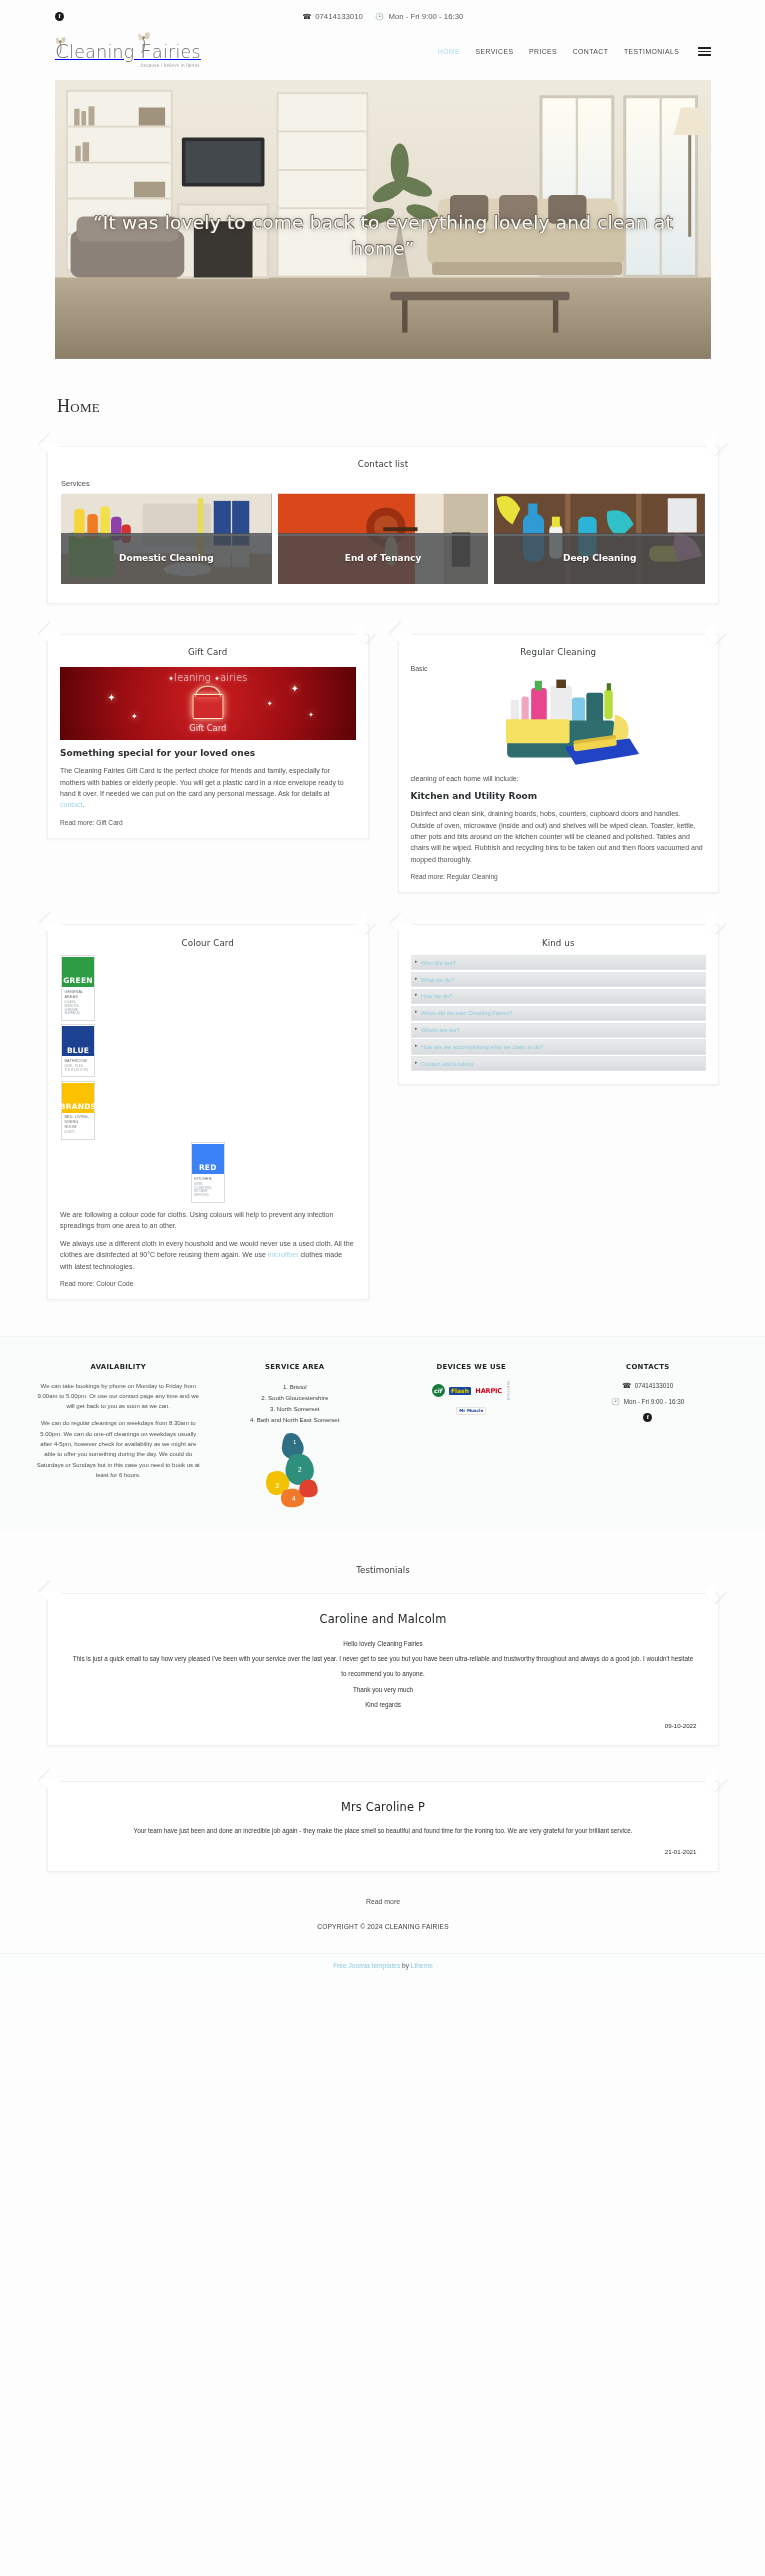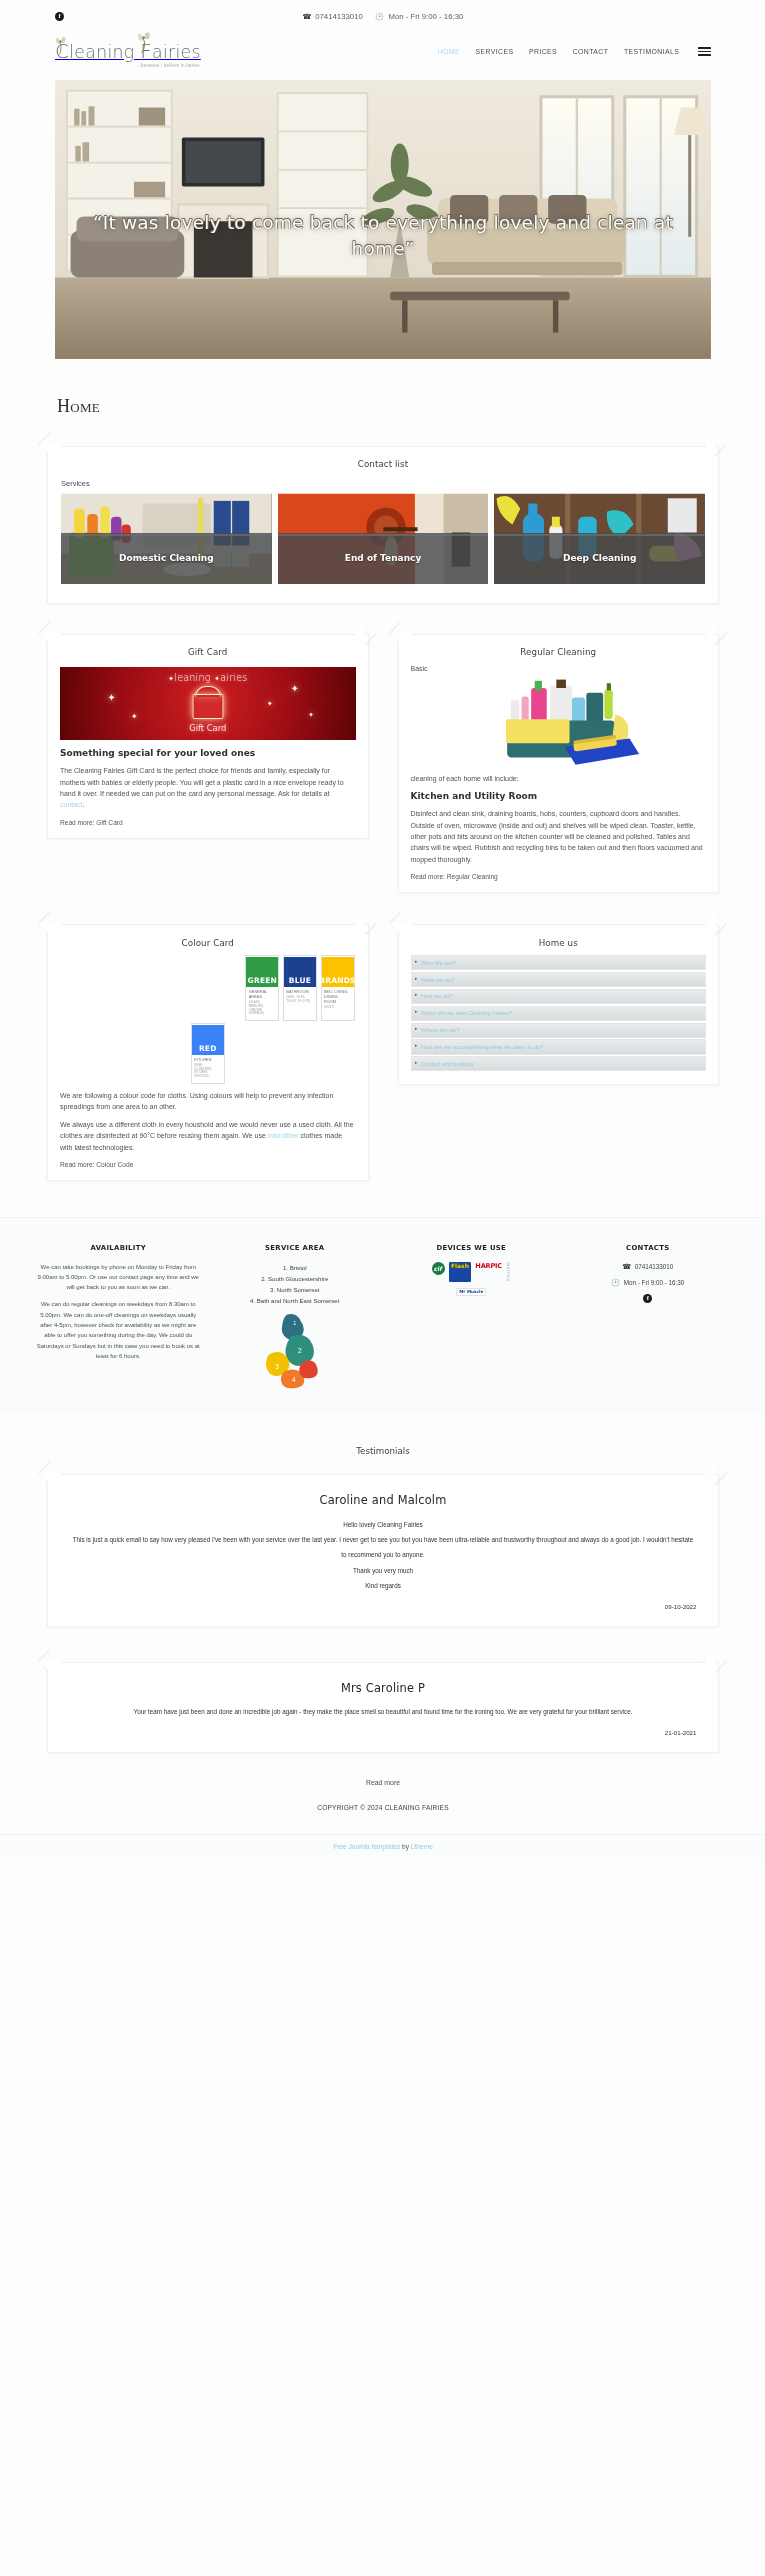--- a/index.html
+++ b/index.html
@@ -192,21 +192,21 @@
     box-shadow: 0 0 6px rgba(255,220,180,.8);
   }
   .sparkle { position: absolute; color: #fff; font-size: 10.2px; text-shadow: 0 0 6px #ffd9a0; }
 
   .basket {
     width: 100%; height: 91px; margin: 1.2px 0 6px;
     position: relative;
   }
 
   
-  .cc-grid { display: flex; gap: 3.6px; justify-content: flex-end; padding: 3.6px 13px 0; }
+  .cc-grid { display: flex; gap: 3.6px; justify-content: flex-start; padding: 3.6px 13px 0; flex-direction: column; }
   .cc-cell { width: 34px; border: 0.6px solid #dcdcdc; background: #fff; }
   .cc-top { height: 31px; display: flex; align-items: flex-end; justify-content: center;
             color: #fff; font-size: 7.5px; font-weight: 700; letter-spacing: 0.2px;
             font-family: "DejaVu Sans", sans-serif; padding-bottom: 1.8px;
             border-top: 1.8px solid #fff; }
   .cc-txt { padding: 2.4px 2.4px 3.6px; }
   .cc-main { font-size: 3.8px; color: #6a6f73; line-height: 1.32; letter-spacing: 0.1px; }
   .cc-sm { font-size: 2.9px; color: #9aa0a4; line-height: 1.32; margin-top: 1.2px; letter-spacing: 0.1px; }
   .cc-second { display: flex; justify-content: center; padding: 2.4px 13px 3.6px; }
 
@@ -233,21 +233,21 @@
     display: flex; gap: 12px;
   }
   .fcol { flex: 1; text-align: center; }
   .fcol h4 {
     font-size: 6.9px; font-weight: 700; letter-spacing: 0.3px;
     color: #1e2225; margin-bottom: 9.6px; font-family: "DejaVu Sans", sans-serif;
   }
   .fcol p { font-size: 6px; line-height: 1.72; color: #4d5255; margin-bottom: 6.6px; }
   .fcol ol { list-style: none; font-size: 6.1px; line-height: 1.82; color: #3d4245; }
   .map-art { margin: 4.8px auto 0; position: relative; width: 78px; height: 78px; }
-  .brands { display: flex; flex-wrap: wrap; gap: 4px; justify-content: center; margin-top: 1.2px;}
+  .brands { display: flex; flex-wrap: wrap; gap: 4px; align-items: center; justify-content: center; margin-top: 1.2px;}
   .brand { font-size: 6.6px; font-weight: 800; font-family: "DejaVu Sans", sans-serif; }
   .b-cif { color: #fff; background: #1b7a3d; border-radius: 50%; width: 13px; height: 13px;
            display:flex;align-items:center;justify-content:center; font-size: 6px; font-style: italic;}
   .b-flash { color: #f2e600; background: #1945a4; padding: 0.6px 2.4px; border-radius: 1.2px;
              text-shadow: 0 0 0.6px #000; font-size: 6px; }
   .b-harpic { color: #d0021b; font-size: 6.6px; letter-spacing: -0.2px; }
   .b-method { color: #9aa0a4; font-size: 4.2px; writing-mode: vertical-rl; letter-spacing: 0.6px; font-weight: 400;}
   .b-muscle { color: #1c3f94; background: #fff; font-size: 4.2px; text-align: center;
               border: 0.6px solid #e3e3e3; padding: 0.6px 1.8px; border-radius: 1.2px; }
   .fcol .contact-line { display: flex; align-items: center; justify-content: center; gap: 3.6px;
@@ -597,21 +597,21 @@
       <div class="mod-body">
         <p>We are following a colour code for cloths. Using colours will help to prevent any infection spreadings from one area to an other.</p>
         <p><span>We always use a different cloth in every houshold and we would never use a used cloth. All the clothes are disinfected at 90°C before reusing them again. We use </span><a class="lnk" href="#">microfiber</a><span> clothes made with latest technologies.</span></p>
         <a class="readmore" href="#">Read more: Colour Code</a>
       </div>
     </div>
   </div>
 
   <div class="col">
     <div class="envelope">
-      <div class="env-title">Home us</div>
+      <div class="env-title">Kind us</div>
       <div class="acc">
         <div class="acc-item">Who We are?</div>
         <div class="acc-item">What we do?</div>
         <div class="acc-item">How we do?</div>
         <div class="acc-item">When did we start Cleaning Fairies?</div>
         <div class="acc-item">Where are we?</div>
         <div class="acc-item">How are we accomplishing what we claim to do?</div>
         <div class="acc-item">Contact and booking</div>
       </div>
     </div>

